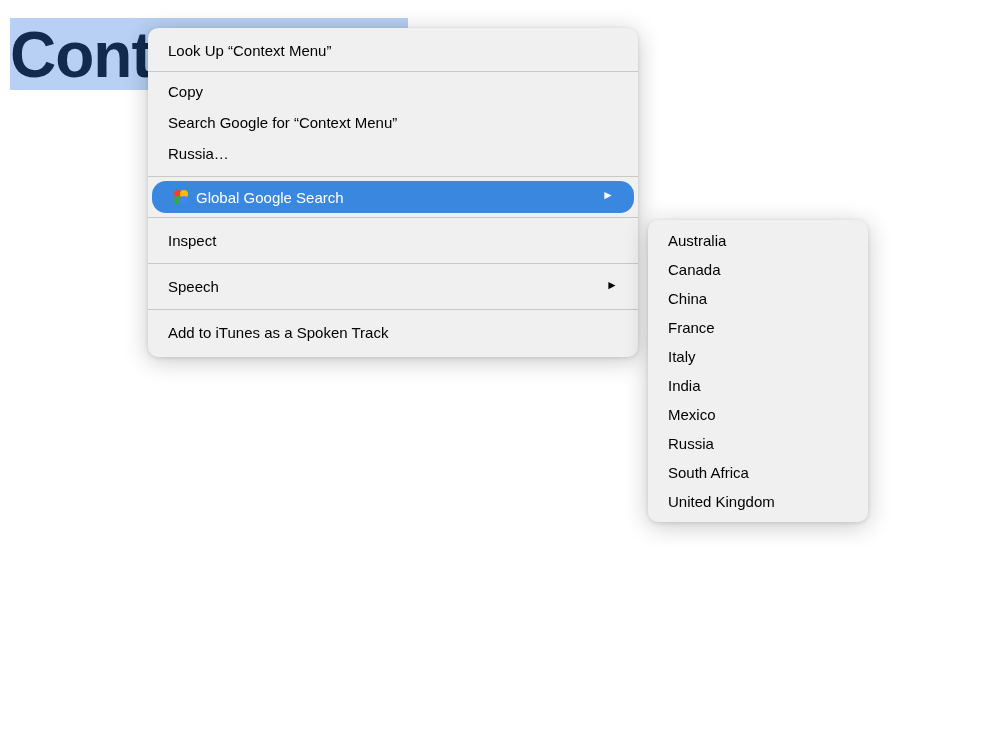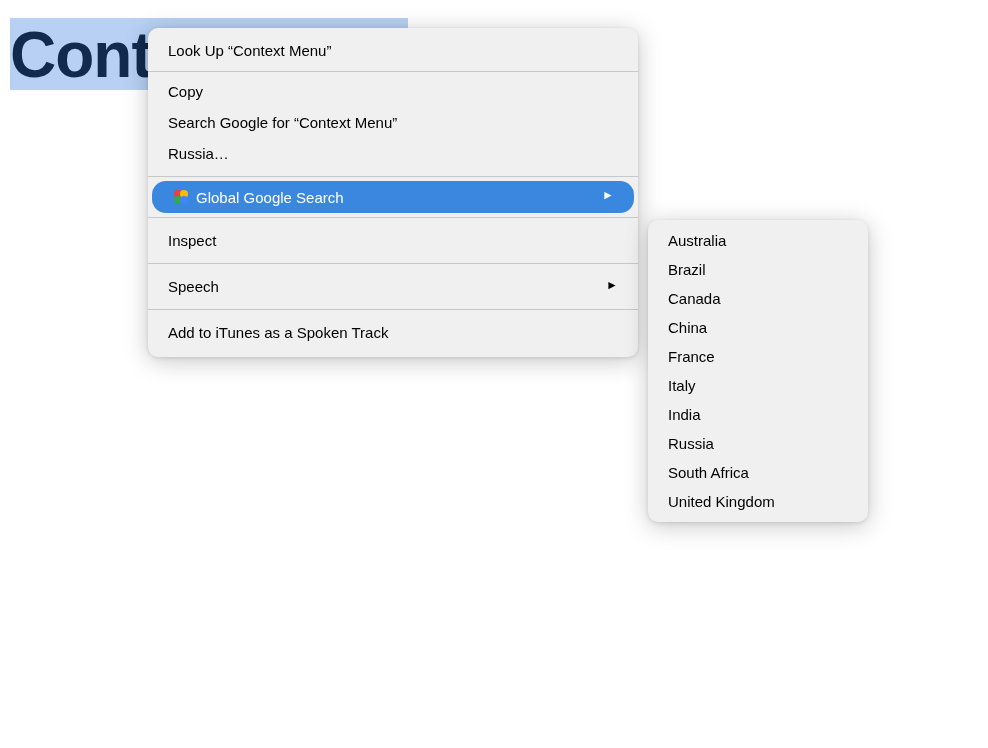--- a/index.html
+++ b/index.html
@@ -175,38 +175,38 @@
     <span>Add to iTunes as a Spoken Track</span>
   </div>
 
 </div>
 
 <div class="submenu" id="countries-submenu">
 <div class="menu-item">
       <span>Australia</span>
     </div>
     <div class="menu-item">
-      <span>Brazil</span>
-    </div>
-    <div class="menu-item">
       <span>Canada</span>
     </div>
     <div class="menu-item">
       <span>China</span>
     </div>
     <div class="menu-item">
       <span>France</span>
     </div>
     <div class="menu-item">
       <span>Italy</span>
     </div>
     <div class="menu-item">
       <span>India</span>
     </div>
     <div class="menu-item">
+      <span>Mexico</span>
+    </div>
+    <div class="menu-item">
       <span>Russia</span>
     </div>
     <div class="menu-item">
       <span>South Africa</span>
     </div>
     <div class="menu-item">
       <span>United Kingdom</span>
     </div>
   </div>
 

